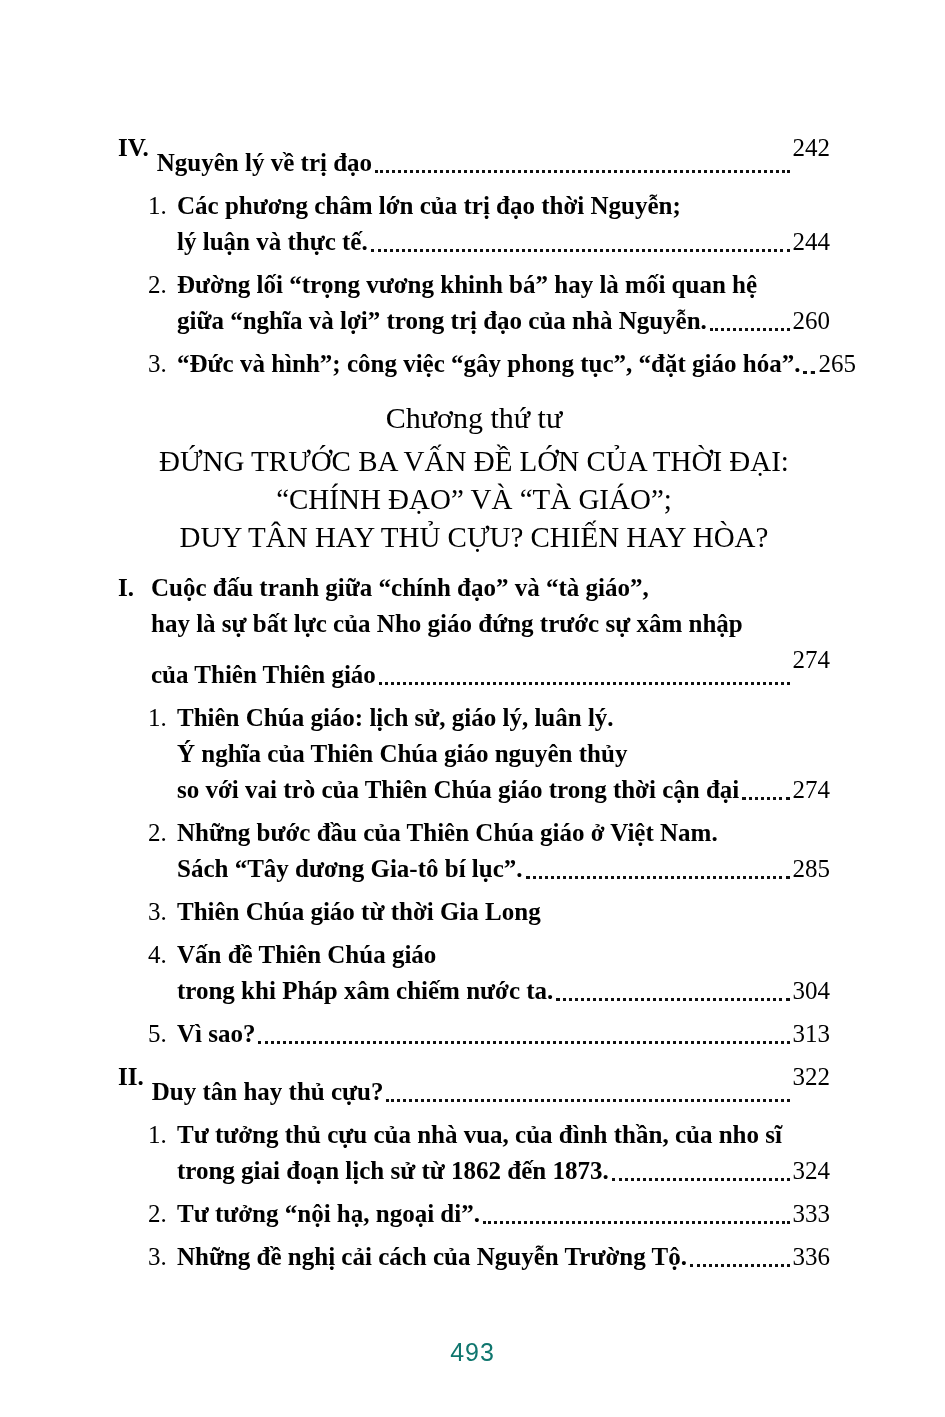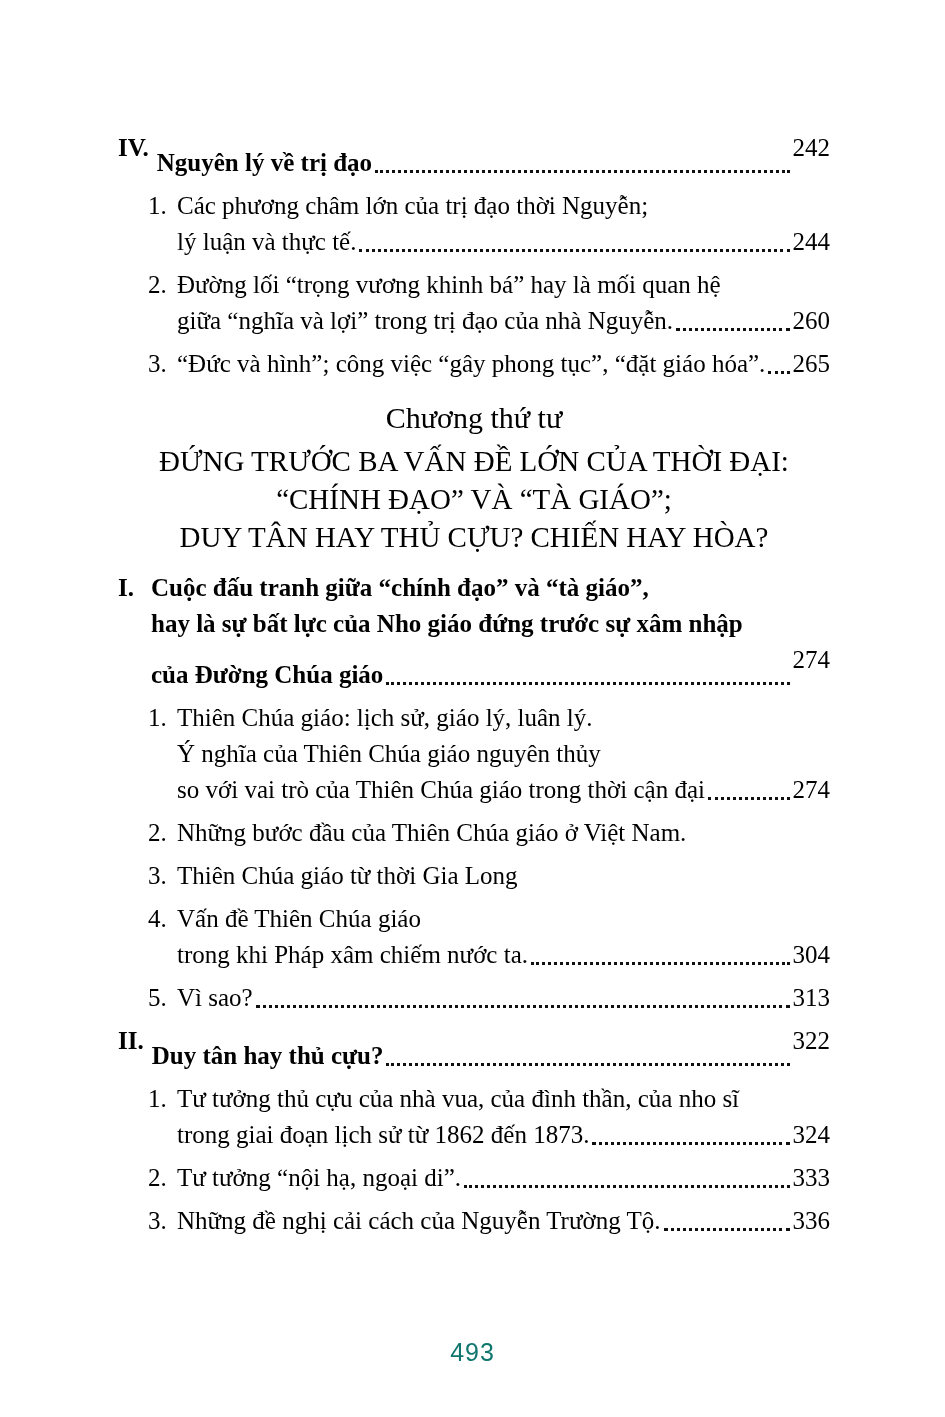--- a/index.html
+++ b/index.html
@@ -29,21 +29,21 @@
   }
   .sub { padding-left: 30px; }
   .sub .num {
     flex: 0 0 22px;
     margin-right: 7px;
     font-weight: normal;
   }
   .body { flex: 1 1 auto; min-width: 0; }
   .line { display: block; }
   .line.dots { display: flex; align-items: stretch; }
-  .txt { flex: 0 1 auto; white-space: nowrap; }
+  .txt { flex: 0 1 auto; white-space: nowrap; font-weight: bold; }
   .sec .txt { font-weight: bold; margin-top: 15px; }
   .leader {
     flex: 1 1 auto;
     min-width: 12px;
     border-bottom: 3px dotted #101010;
     margin: 0 3px 8px 3px;
   }
   .pg { flex: 0 0 auto; font-weight: normal; }
   .chapter {
     text-align: center;
@@ -136,21 +136,21 @@
       <div class="cap-line">DUY TÂN HAY THỦ CỰU? CHIẾN HAY HÒA?</div>
     </div>
 
     <div class="entry sec">
       <div class="row">
         <span class="lbl">I.</span>
         <div class="body">
           <div class="line"><span class="txt">Cuộc đấu tranh giữa “chính đạo” và “tà giáo”,</span></div>
           <div class="line"><span class="txt">hay là sự bất lực của Nho giáo đứng trước sự xâm nhập</span></div>
           <div class="line dots">
-            <span class="txt">của Đường Chúa giáo</span>
+            <span class="txt">của Thiên Thiên giáo</span>
             <span class="leader"></span>
             <span class="pg">274</span>
           </div>
         </div>
       </div>
     </div>
 
     <div class="entry sub">
       <div class="row">
         <span class="num">1.</span>
@@ -164,20 +164,25 @@
           </div>
         </div>
       </div>
     </div>
 
     <div class="entry sub">
       <div class="row">
         <span class="num">2.</span>
         <div class="body">
           <div class="line"><span class="txt">Những bước đầu của Thiên Chúa giáo ở Việt Nam.</span></div>
+          <div class="line dots">
+            <span class="txt">Sách “Tây dương Gia-tô bí lục”.</span>
+            <span class="leader"></span>
+            <span class="pg">285</span>
+          </div>
         </div>
       </div>
     </div>
 
     <div class="entry sub">
       <div class="row">
         <span class="num">3.</span>
         <div class="body">
           <div class="line"><span class="txt">Thiên Chúa giáo từ thời Gia Long</span></div>
         </div>

